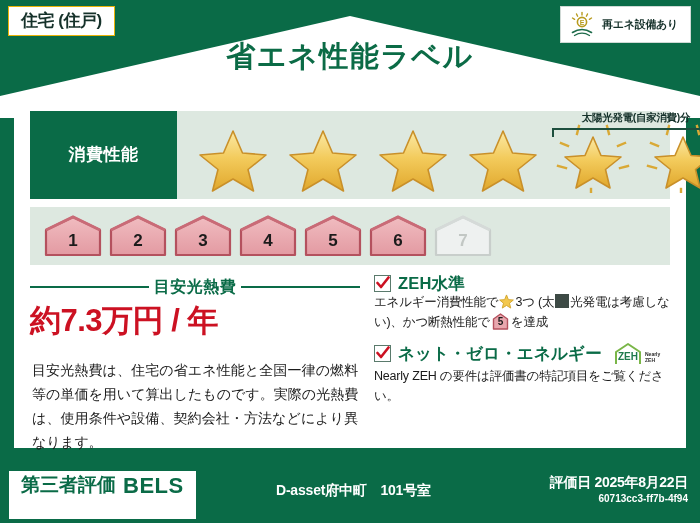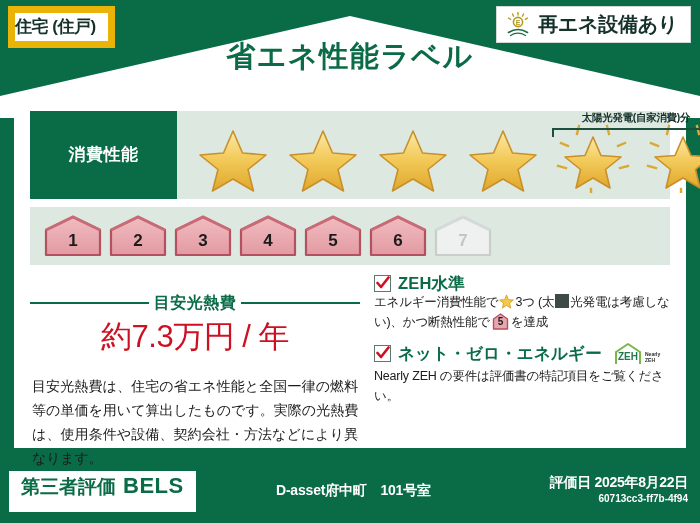--- a/index.html
+++ b/index.html
@@ -9,38 +9,38 @@
     background:#0a6b47;
   }
   .label-root{
     position:relative;width:700px;height:523px;
     background:#0a6b47;box-sizing:border-box;
   }
 
   
   .type-tag{
     position:absolute;left:8px;top:6px;
-    background:#ffffff;border:7px solid #eab308;
-    padding:5px 12px 6px 0;
+    background:#ffffff;border:1px solid #eab308;
+    padding:5px 12px 6px 12px;
     font-size:17px;font-weight:bold;color:#15312a;
     letter-spacing:-0.5px;line-height:1;
     z-index:6;
   }
 
   
   .renew-badge{
     position:absolute;right:9px;top:6px;
     background:#ffffff;border:1px solid #cfd9d5;
     padding:4px 12px 5px 8px;
     display:flex;align-items:center;gap:7px;
     z-index:6;
   }
   .renew-badge .sun-icon{width:26px;height:26px;display:block;}
   .renew-badge .rb-text{
-    font-size:20px;font-weight:bold;color:#15312a;
+    font-size:11px;font-weight:bold;color:#15312a;
     letter-spacing:-0.3px;line-height:1;
   }
 
   
   .swoosh{
     position:absolute;left:0;top:0;width:700px;height:118px;
     z-index:1;
   }
 
   
@@ -133,30 +133,30 @@
     position:absolute;left:16px;top:172px;
     width:640px;height:165px;
     display:flex;
   }
   .bottom-left{width:330px;position:relative;}
   .bottom-right{flex:1;position:relative;padding-left:14px;box-sizing:border-box;}
 
   
   .cost-head{
     display:flex;align-items:center;gap:5px;
-    margin-top:20px;
+    margin-top:4px;
   }
   .cost-head .rule{flex:1;height:2px;background:#0a6b47;}
   .cost-head .ch-text{
     font-size:16px;font-weight:bold;color:#0a6b47;
     letter-spacing:0.5px;line-height:1;white-space:nowrap;
   }
   .cost-amount{
-    text-align:center;margin-top:10px;
-    font-size:31px;font-weight:normal;color:#cc1122;
+    margin-top:10px;
+    font-size:31px;font-weight:bold;color:#cc1122;
     letter-spacing:-0.5px;line-height:1;
   }
   .cost-note{
     margin-top:22px;padding:0 2px;
     font-size:14px;color:#1b1b1b;
     line-height:1.72;letter-spacing:-0.2px;
     text-align:justify;
   }
 
   
@@ -198,22 +198,22 @@
     margin-left:4px;position:relative;width:52px;height:24px;
   }
 
   
   .footer{
     position:absolute;left:0;bottom:0;width:700px;height:62px;
     z-index:5;
   }
   .bels-tag{
     position:absolute;left:9px;top:10px;
-    background:#ffffff;padding:4px 12px 15px 12px;
-    display:flex;align-items:center;gap:7px;
+    background:#ffffff;padding:4px 12px 22px 12px;
+    display:flex;align-items:flex-start;gap:7px;
   }
   .bels-tag .bt1{
     font-size:19px;font-weight:bold;color:#0a6b47;
     letter-spacing:0px;line-height:1;
   }
   .bels-tag .bt2{
     font-size:22px;font-weight:bold;color:#0a6b47;
     letter-spacing:0.5px;line-height:1;
   }
   .bldg-name{

